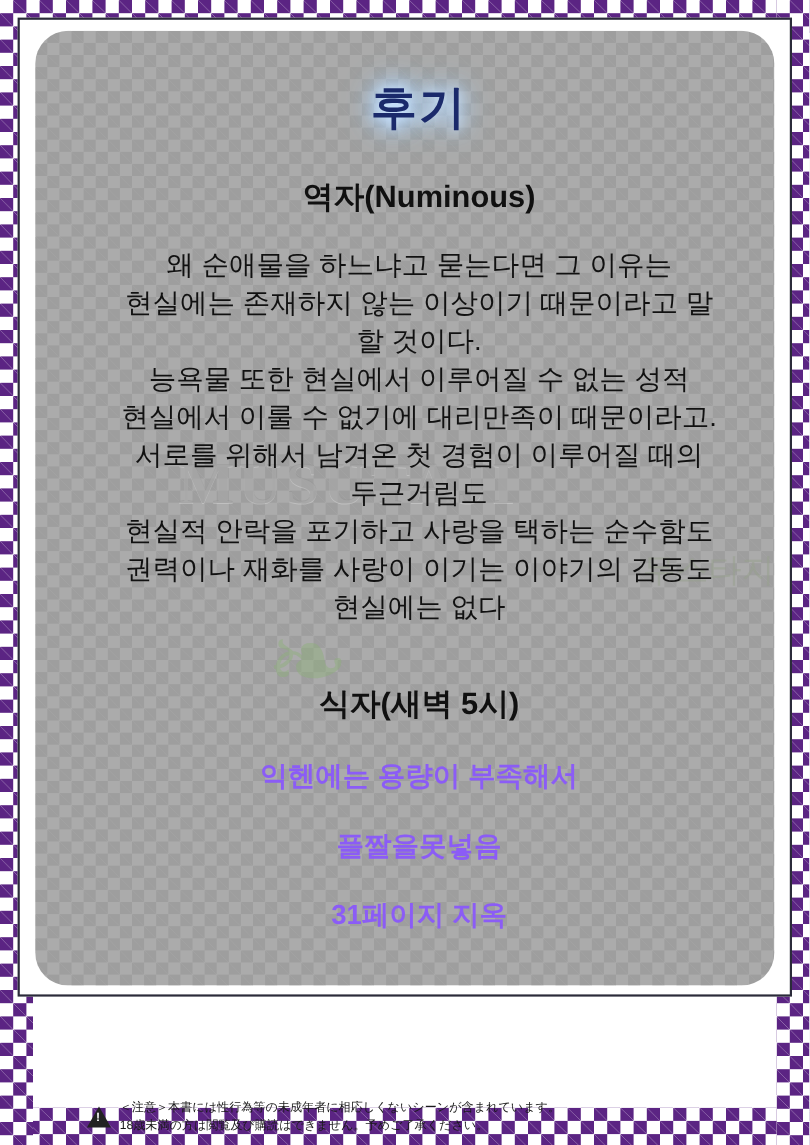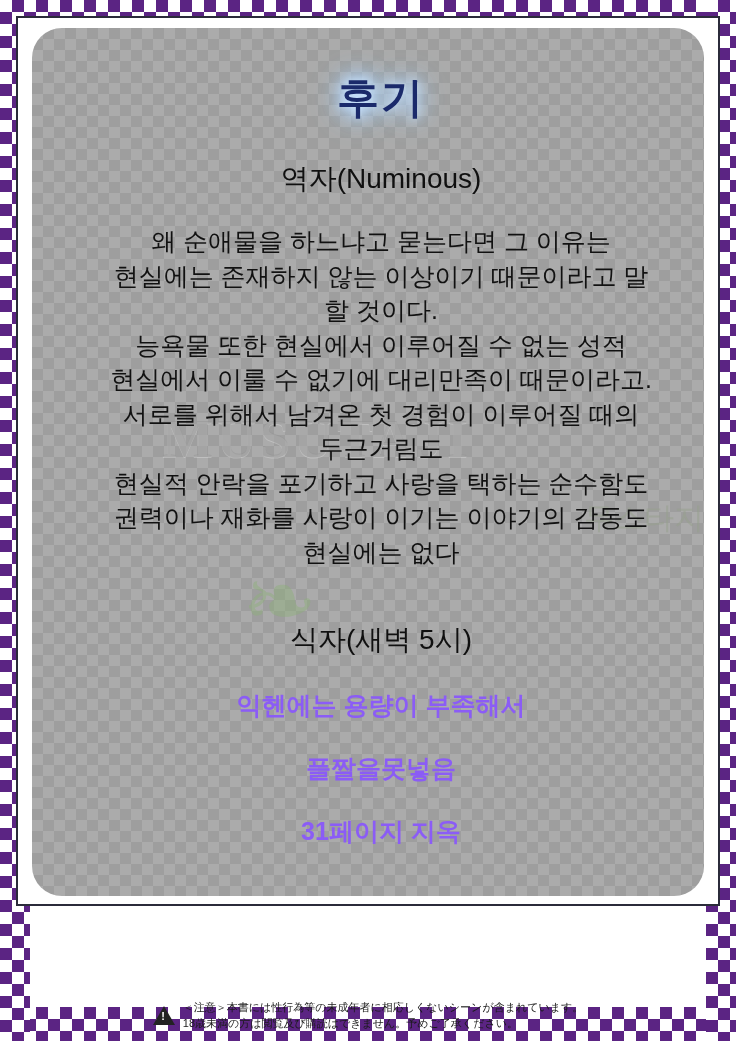--- a/index.html
+++ b/index.html
@@ -119,21 +119,21 @@
     text-shadow:
       0 0 10px #cfe6ff,
       0 0 18px #bcdcff,
       0 0 26px #a9d2ff,
       0 0 34px #9ccbff;
   }
 
   .section-head {
     margin: 34px 0 0 0;
     font-size: 28px;
-    font-weight: normal;
+    font-weight: bold;
     color: #101010;
   }
   .section-head.spaced { margin-top: 52px; }
 
   .body-block {
     margin: 26px auto 0 auto;
     width: 600px;
     font-size: 25px;
     line-height: 1.38;
     color: #111111;
@@ -146,21 +146,21 @@
     font-size: 25px;
     font-weight: bold;
     color: #8b5cf6;
   }
 
   
   .footer {
     position: absolute;
     left: 0;
     top: 1000px;
-    width: 736px;
+    width: 588px;
     display: flex;
     align-items: center;
     justify-content: center;
     gap: 8px;
   }
   .warn-tri {
     width: 0; height: 0;
     border-left: 11px solid transparent;
     border-right: 11px solid transparent;
     border-bottom: 19px solid #222222;

